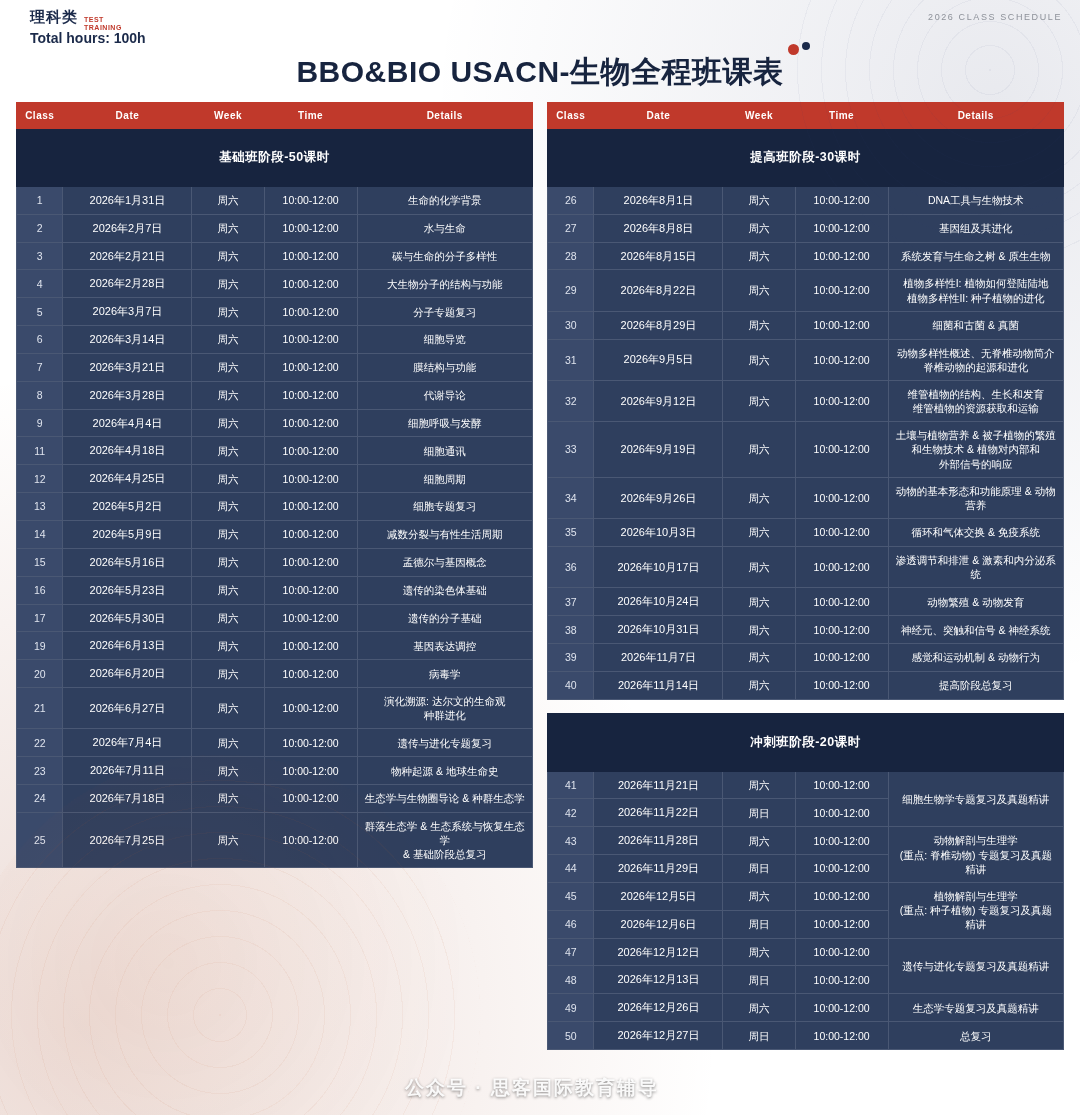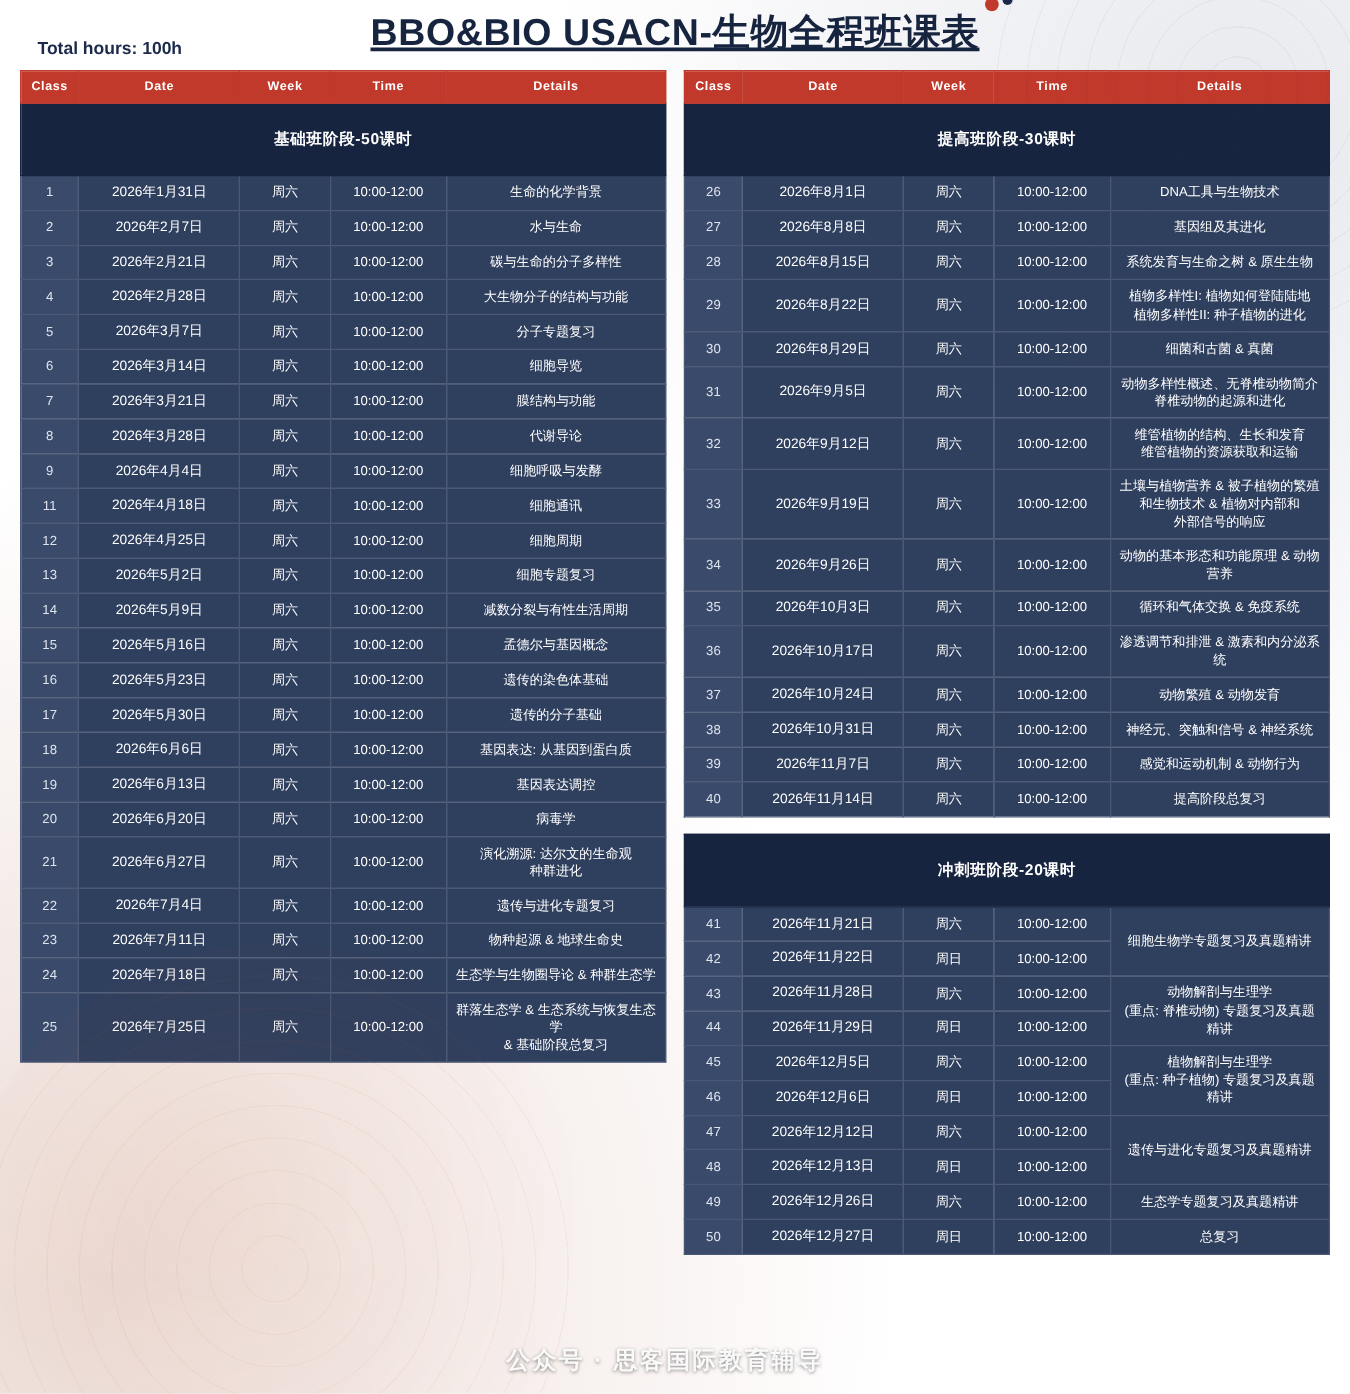--- a/index.html
+++ b/index.html
@@ -91,21 +91,20 @@
     margin-top: 6px;
     height: 44px;
   }
   .title {
     display: inline-block;
     font-size: 30px;
     font-weight: bold;
     color: #17243f;
     letter-spacing: .5px;
     position: relative;
-    text-decoration: underline;
   }
   .title-dots {
     position: absolute;
     right: -30px;
     top: -10px;
     width: 26px; height: 14px;
   }
   .title-dots i {
     display: block;
     position: absolute;
@@ -194,20 +193,30 @@
     pointer-events: none;
   }
 </style>
 </head>
 <body>
 
 <div class="page">
   <div class="bg-globe"></div>
   <div class="bg-globe2"></div>
 
+  <div class="top-bar">
+    <div class="brand">
+      <span class="brand-cn">理科类</span>
+      <span class="brand-en">
+        <span>TEST</span><br>
+        <span>TRAINING</span>
+      </span>
+    </div>
+    <div class="top-right">2026 CLASS SCHEDULE</div>
+  </div>
 
   <div class="total-hours">Total hours: 100h</div>
 
   <div class="title-wrap">
     <div class="title">
       <span>BBO&amp;BIO USACN-生物全程班课表</span>
       <span class="title-dots">
           <i></i>
           <i></i>
         </span>
@@ -343,27 +352,20 @@
               <td class="det">遗传的染色体基础</td>
             </tr>
             <tr>
               <td class="cls">17</td>
               <td class="date">2026年5月30日</td>
               <td class="week">周六</td>
               <td class="time">10:00-12:00</td>
               <td class="det">遗传的分子基础</td>
             </tr>
             <tr>
-              <td class="cls">18</td>
-              <td class="date">2026年6月6日</td>
-              <td class="week">周六</td>
-              <td class="time">10:00-12:00</td>
-              <td class="det">基因表达: 从基因到蛋白质</td>
-            </tr>
-            <tr>
               <td class="cls">19</td>
               <td class="date">2026年6月13日</td>
               <td class="week">周六</td>
               <td class="time">10:00-12:00</td>
               <td class="det">基因表达调控</td>
             </tr>
             <tr>
               <td class="cls">20</td>
               <td class="date">2026年6月20日</td>
               <td class="week">周六</td>

